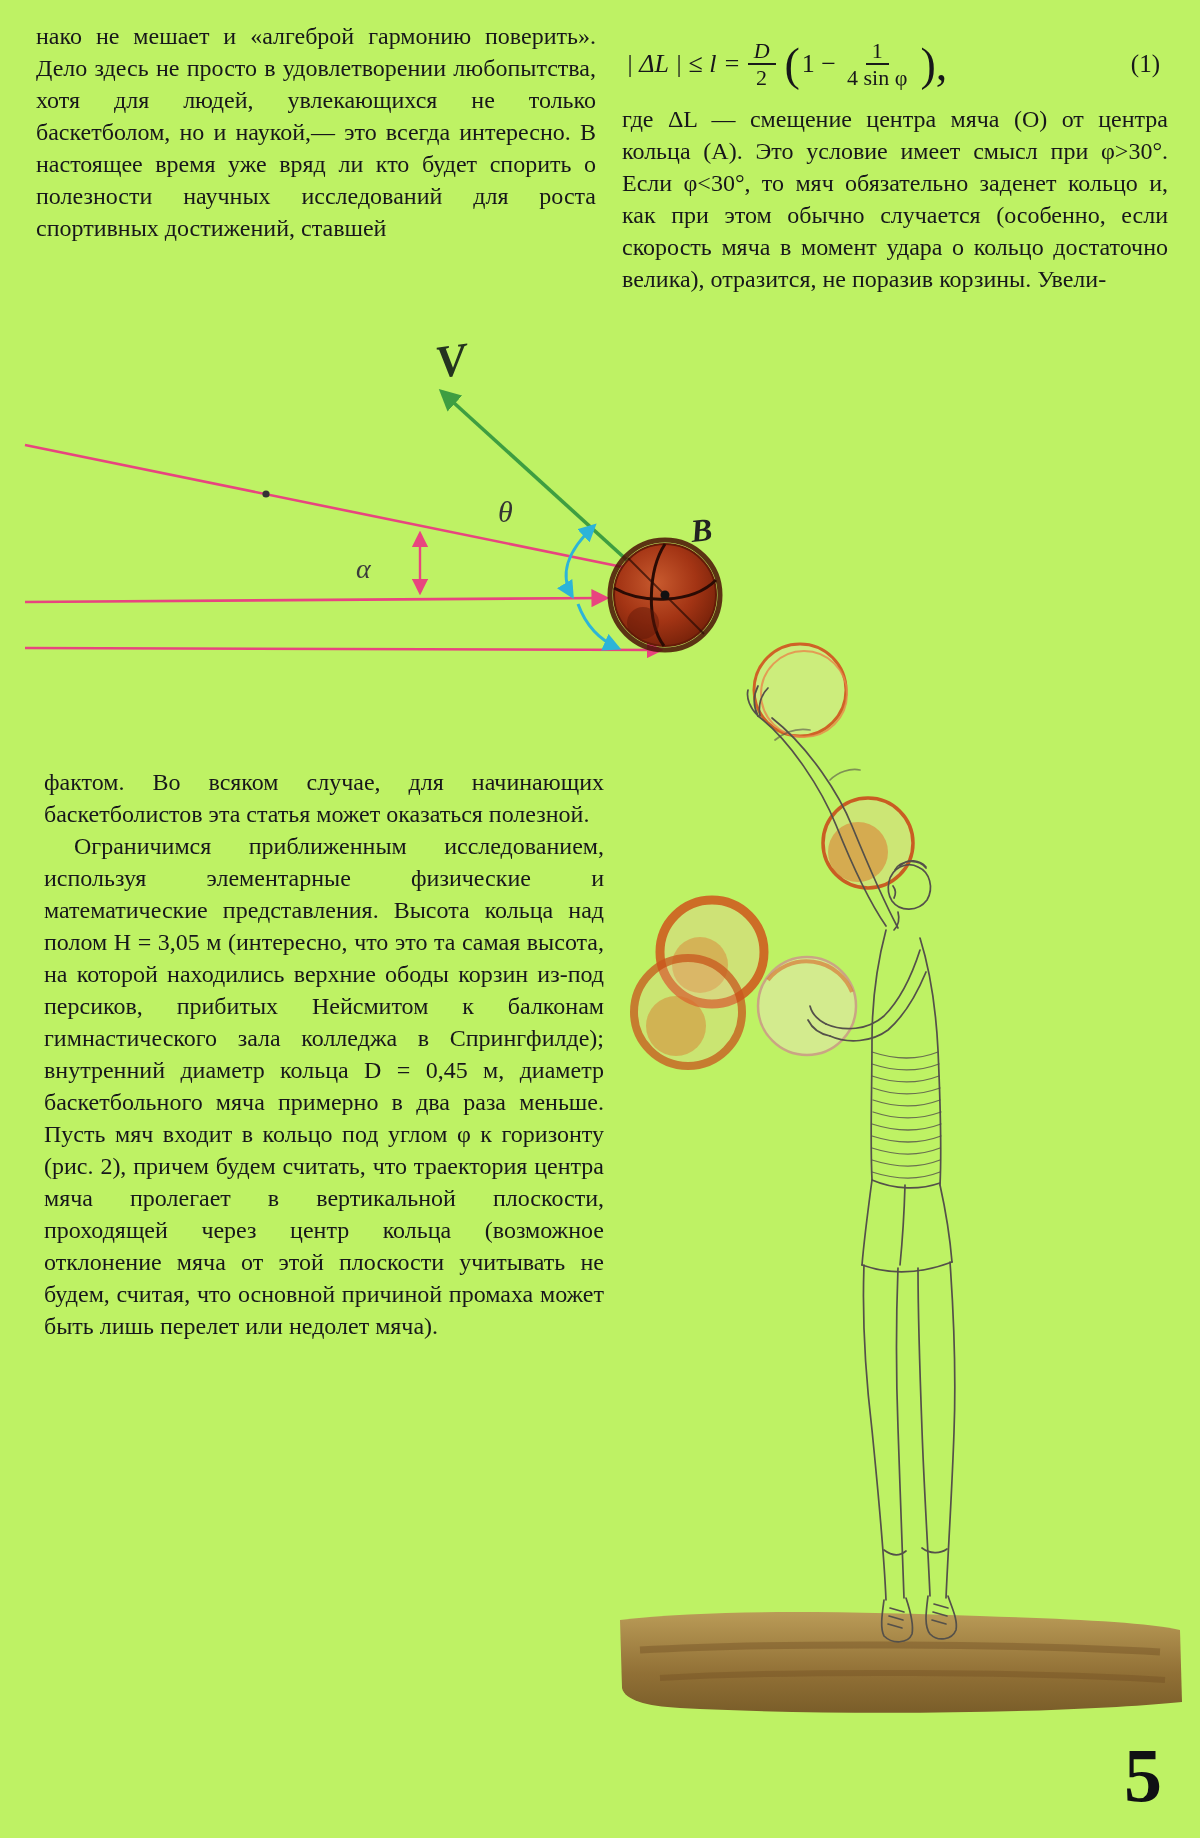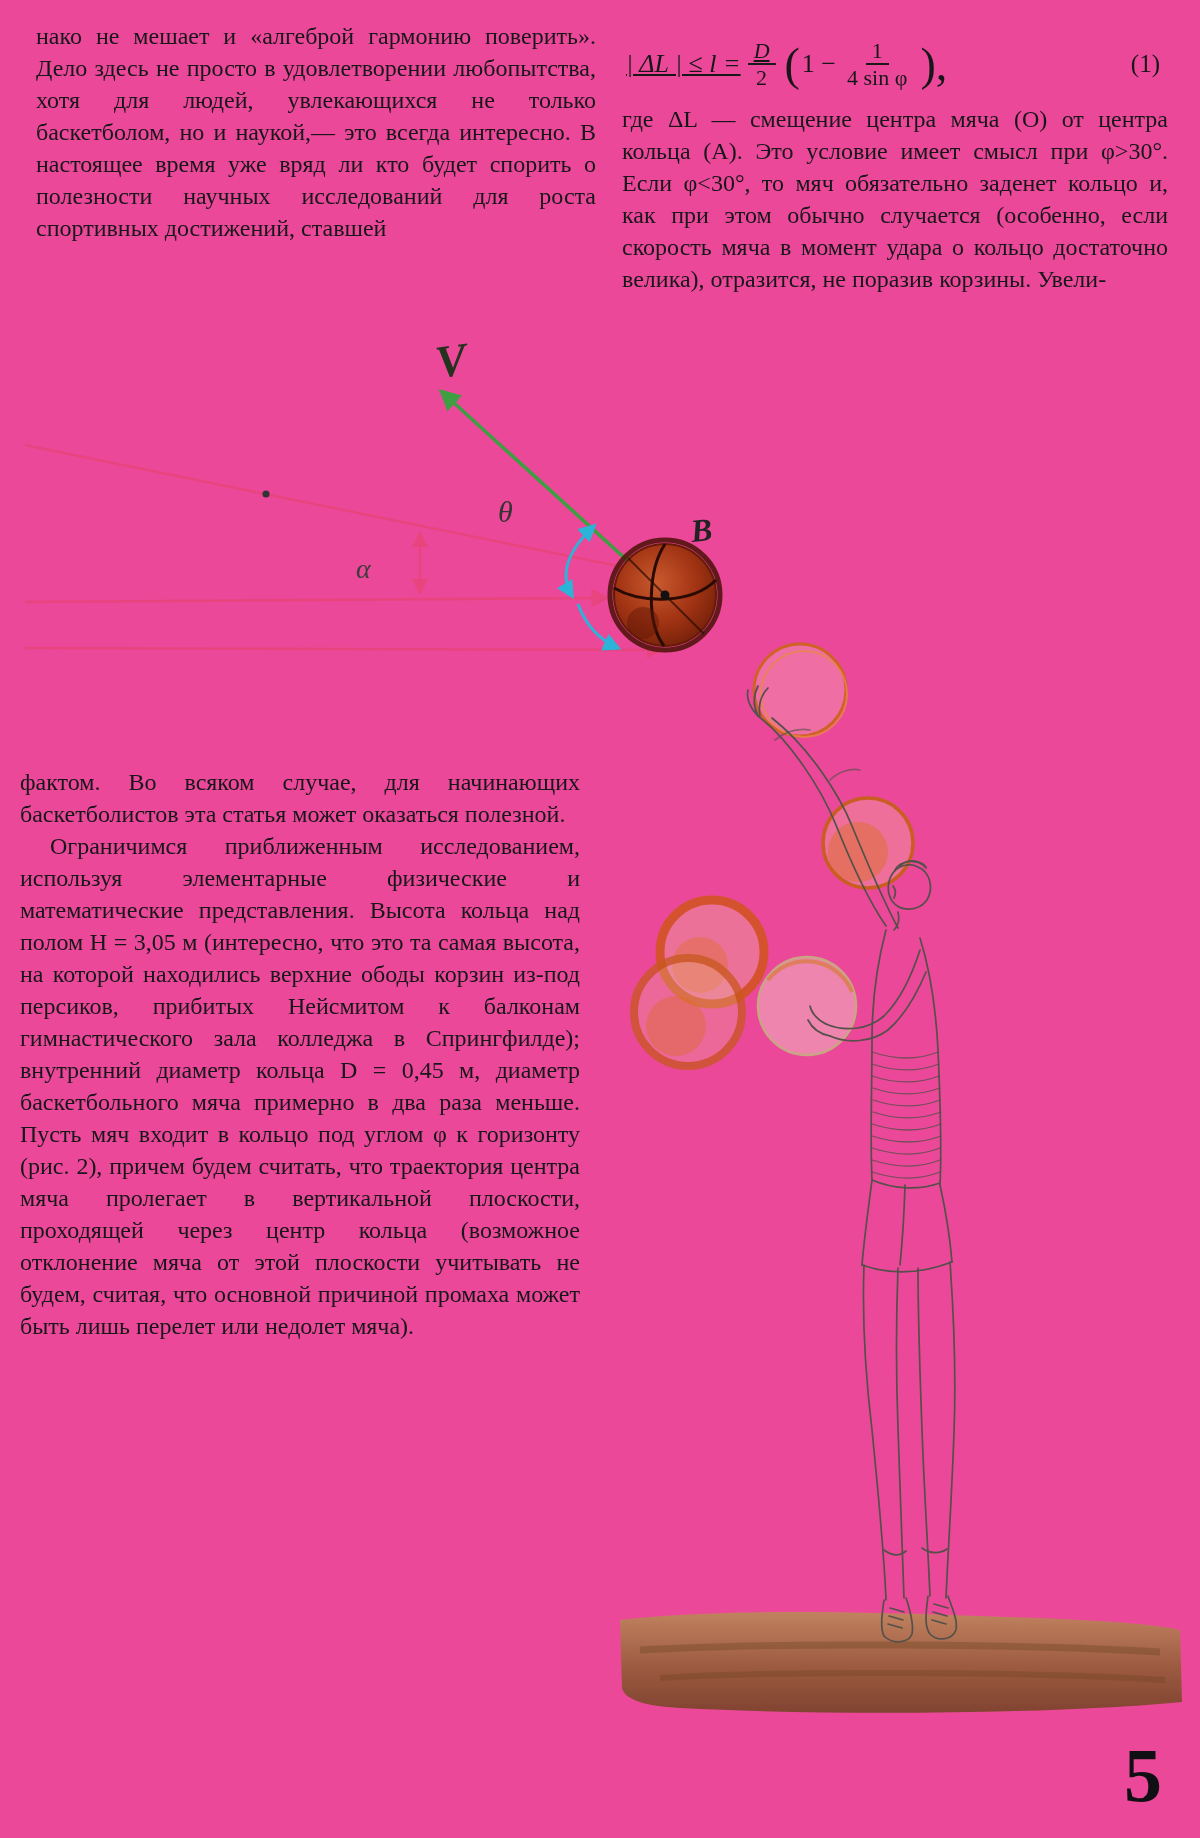--- a/index.html
+++ b/index.html
@@ -1,32 +1,32 @@
 <!DOCTYPE html>
 <html lang="ru"><head>
 <meta charset="utf-8">
 <style>
   html,body{margin:0;padding:0;background:#e8e4d8;}
   .page{
     position:relative;
     width:1200px;height:1838px;
-    background:#ec4899;
+    background:#bef264;
     font-family:"Liberation Serif","DejaVu Serif",serif;
     color:#17171a;
     overflow:hidden;
   }
   .col{position:absolute;text-align:justify;font-size:24px;line-height:32px;}
   #left-top{left:36px;top:20px;width:560px;}
   #right-col{left:622px;top:20px;width:546px;}
-  #left-bottom{left:20px;top:766px;width:560px;}
+  #left-bottom{left:44px;top:766px;width:560px;}
   .col p{margin:0;}
   .indent{text-indent:30px;}
 
   .formula-row{display:flex;align-items:center;margin:18px 0 12px 4px;font-size:26px;}
-  .f-it{font-style:italic;text-decoration:underline;}
+  .f-it{font-style:italic;}
   .frac{display:inline-flex;flex-direction:column;align-items:center;margin:0 7px;font-size:22px;line-height:1.15;}
   .frac .num{padding:0 6px;border-bottom:2px solid #1a1a1a;}
   .frac .den{padding:0 4px;}
   .paren{font-size:46px;font-weight:400;line-height:0.9;margin:0 2px;}
   .eqnum{margin-left:auto;margin-right:8px;font-size:25px;}
 
   #diagram-svg{position:absolute;left:0;top:330px;width:1200px;height:380px;}
   #sketch-svg{position:absolute;left:600px;top:620px;width:600px;height:1200px;}
 
   #page-number{

